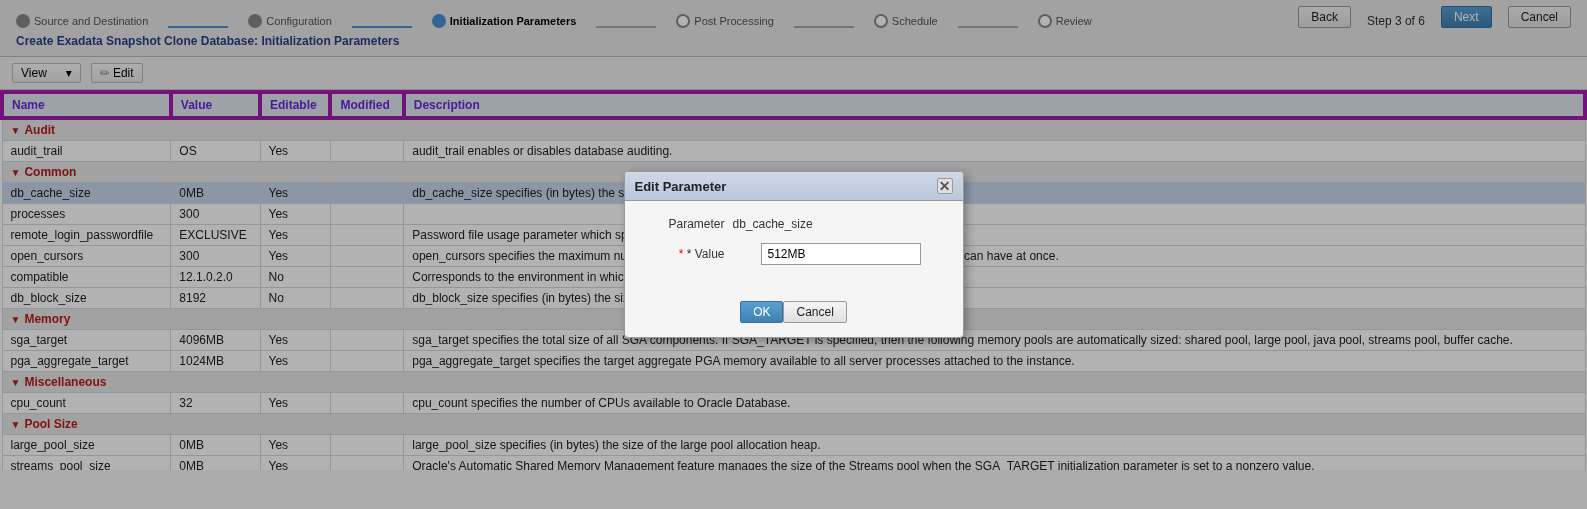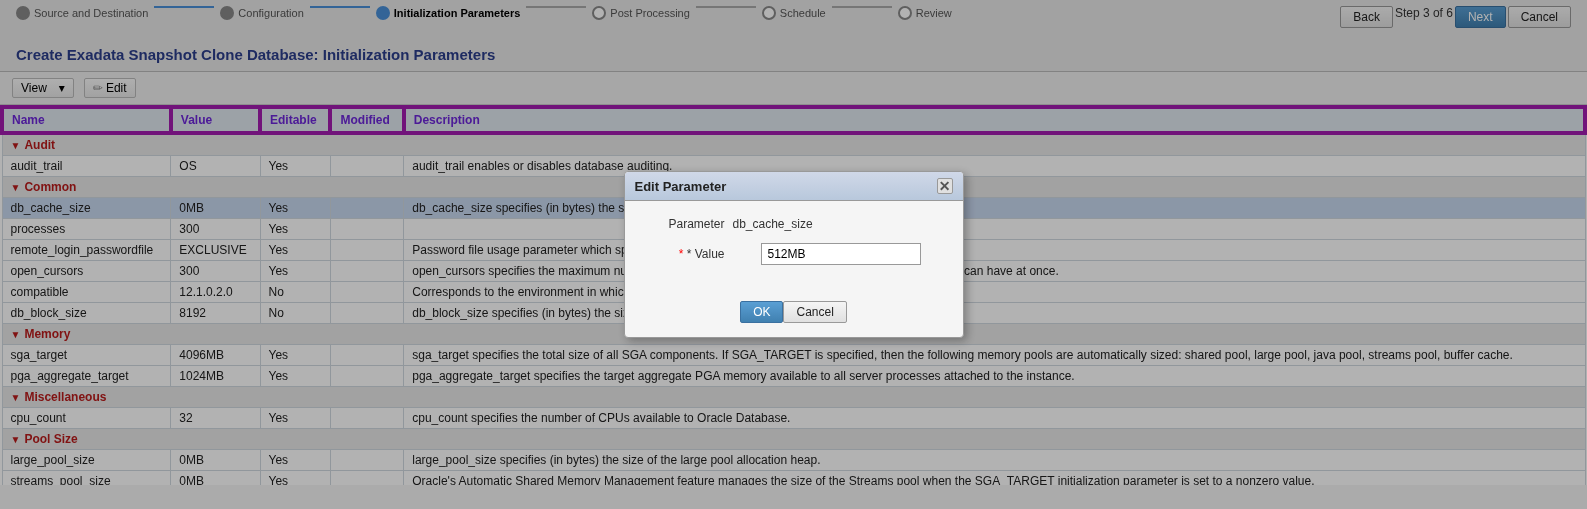--- a/index.html
+++ b/index.html
@@ -6,23 +6,23 @@
     body { font-family: Arial, sans-serif; font-size: 12px; background: #d6d6d6; color: #222; }
 
     
     .wizard-header {
       background: #e8e8e8;
       border-bottom: 1px solid #bbb;
       padding: 6px 16px 4px 16px;
     }
     .wizard-steps {
       display: flex;
-      align-items: flex-start;
-      gap: 2px;
-      margin-bottom: 12px;
+      align-items: flex-end;
+      gap: 16px;
+      margin-bottom: 0;
     }
     .wizard-step {
       display: flex;
       align-items: center;
       font-size: 11px;
       color: #555;
     }
     .wizard-step.active { font-weight: bold; color: #000; }
     .wizard-step .step-circle {
       width: 14px; height: 14px;
@@ -32,21 +32,21 @@
       display: inline-flex; align-items: center; justify-content: center;
       font-size: 8px; margin-right: 4px;
     }
     .wizard-step.active .step-circle { border-color: #4a90d9; background: #4a90d9; }
     .wizard-step.completed .step-circle { background: #888; border-color: #888; }
     .wizard-step-line {
       width: 60px; height: 2px; background: #aaa; margin: 0 4px;
     }
     .wizard-step-line.completed { background: #4a90d9; }
     .wizard-title {
-      font-size: 15px; font-weight: bold; color: #2c3e8c;
+      font-size: 12px; font-weight: bold; color: #2c3e8c;
       padding: 6px 0 4px 0;
     }
 
     
     .page-container {
       background: #f5f5f5;
       min-height: 460px;
     }
     .btn {
       padding: 3px 12px;
@@ -63,21 +63,21 @@
     
     .view-edit-bar {
       display: flex;
       align-items: center;
       padding: 6px 12px;
       background: #f0f0f0;
       border-bottom: 1px solid #ccc;
       gap: 10px;
     }
     .view-btn {
-      display: flex; align-items: center; gap: 12px;
+      display: flex; align-items: center; gap: 19px;
       padding: 2px 8px; border: 1px solid #bbb;
       background: linear-gradient(to bottom, #fafafa, #e8e8e8);
       font-size: 12px; cursor: pointer; border-radius: 2px;
     }
     .edit-btn {
       display: flex; align-items: center; gap: 3px;
       padding: 2px 8px; border: 1px solid #bbb;
       background: linear-gradient(to bottom, #fafafa, #e8e8e8);
       font-size: 12px; cursor: pointer; border-radius: 2px;
     }

